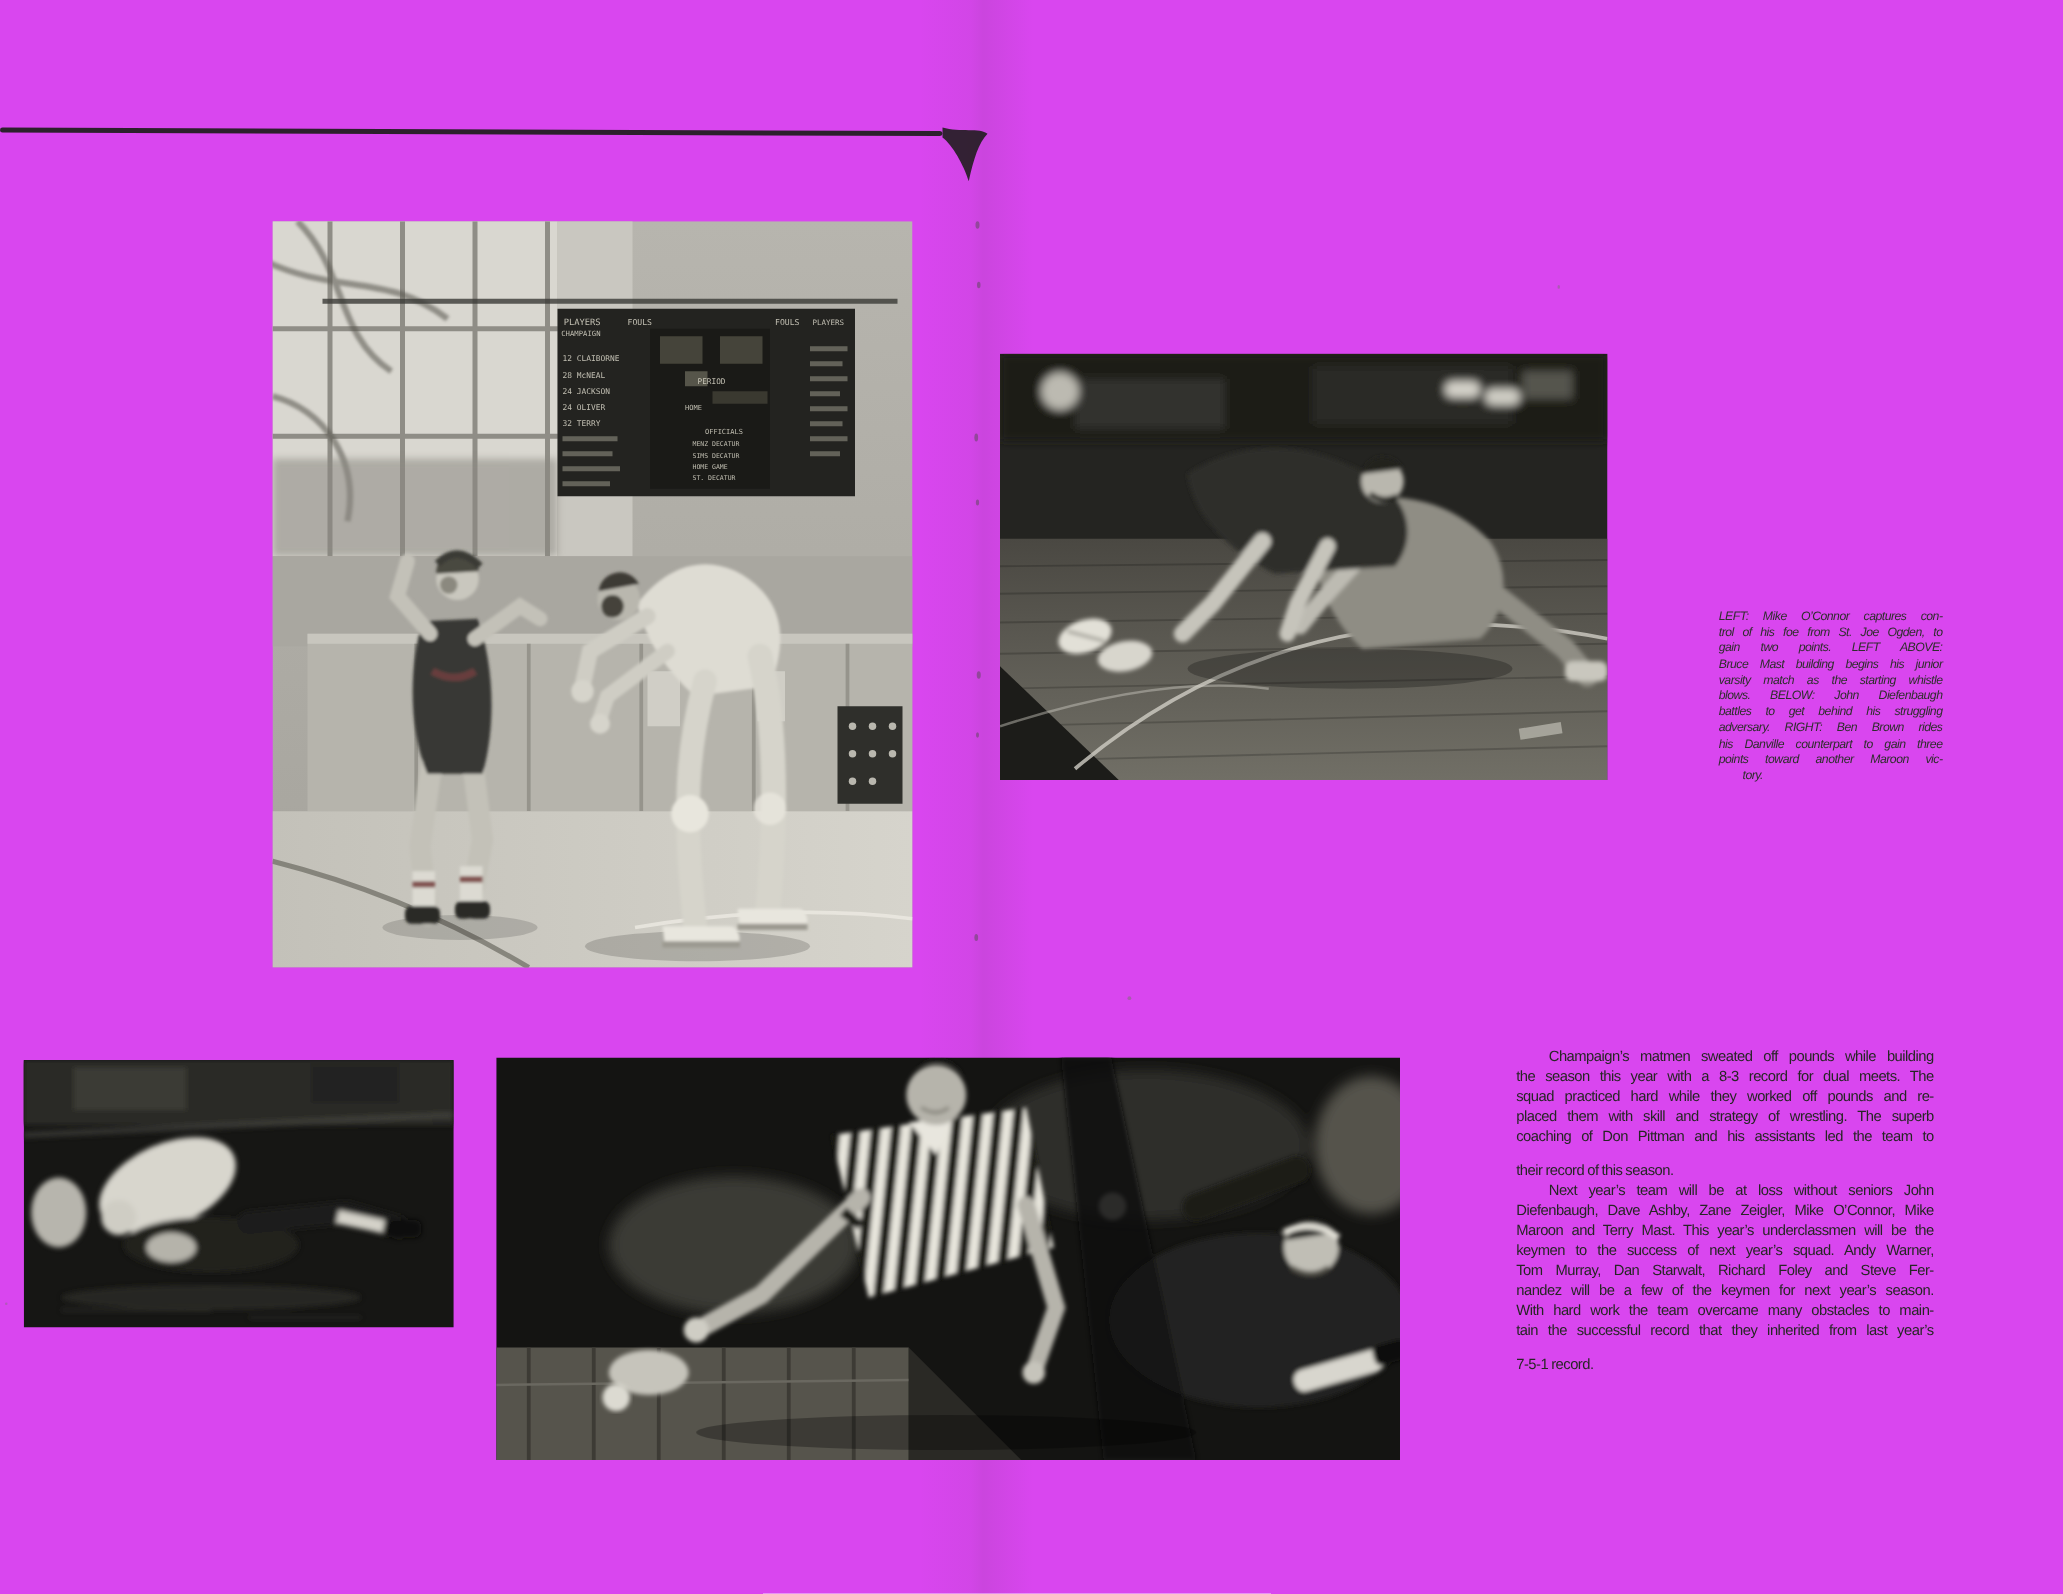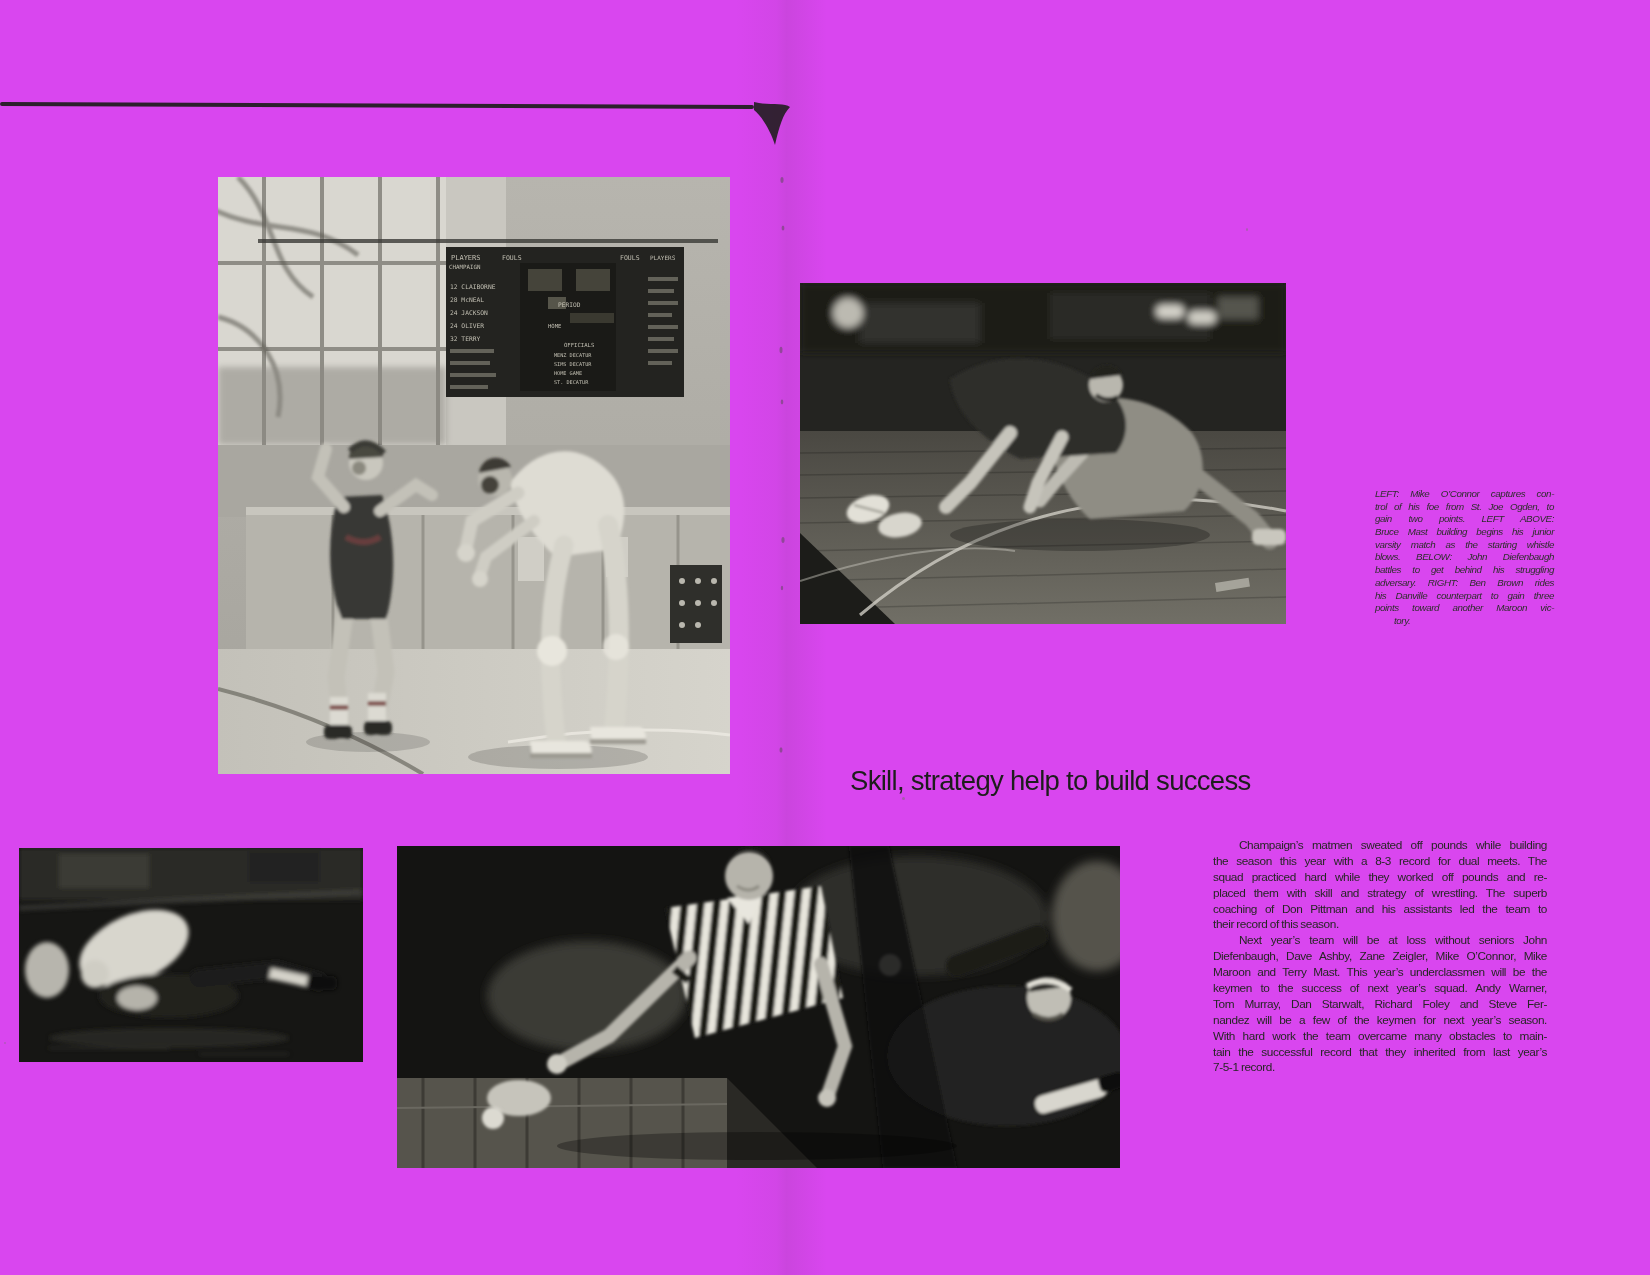--- a/index.html
+++ b/index.html
@@ -33,21 +33,21 @@
   }
   .caption .ln{height:12.7px;text-align:justify;text-align-last:justify;}
   .caption .ln.last{text-align-last:left;margin-left:19px;}
   
   .article{
     position:absolute;left:1213px;top:838px;width:334px;
     font-size:11.8px;line-height:15.9px;letter-spacing:-0.4px;word-spacing:-0.5px;color:#262624;
   }
   .article .ln{height:15.9px;text-align:justify;text-align-last:justify;}
   .article .ln.indent{text-indent:26px;}
-  .article .ln.last{text-align-last:left;}
+  .article .ln.last{text-align-last:left;margin-top:12px;}
   
   .sb-txt{font-family:"DejaVu Sans Mono",monospace;fill:#d6d3c5;opacity:.88;}
 </style>
 </head>
 <body>
 
 <div class="page">
 
   <div class="edge-line"></div>
   <div class="gutter-shade"></div>
@@ -293,21 +293,20 @@
     <div class="ln">Bruce Mast building begins his junior</div>
     <div class="ln">varsity match as the starting whistle</div>
     <div class="ln">blows. BELOW: John Diefenbaugh</div>
     <div class="ln">battles to get behind his struggling</div>
     <div class="ln">adversary. RIGHT: Ben Brown rides</div>
     <div class="ln">his Danville counterpart to gain three</div>
     <div class="ln">points toward another Maroon vic-</div>
     <div class="ln last">tory.</div>
   </div>
 
-  <div class="heading">Skill, strategy help to build success</div>
 
   <div class="article">
     <div class="ln indent">Champaign’s matmen sweated off pounds while building</div>
     <div class="ln">the season this year with a 8-3 record for dual meets. The</div>
     <div class="ln">squad practiced hard while they worked off pounds and re-</div>
     <div class="ln">placed them with skill and strategy of wrestling. The superb</div>
     <div class="ln">coaching of Don Pittman and his assistants led the team to</div>
     <div class="ln last">their record of this season.</div>
     <div class="ln indent">Next year’s team will be at loss without seniors John</div>
     <div class="ln">Diefenbaugh, Dave Ashby, Zane Zeigler, Mike O’Connor, Mike</div>

